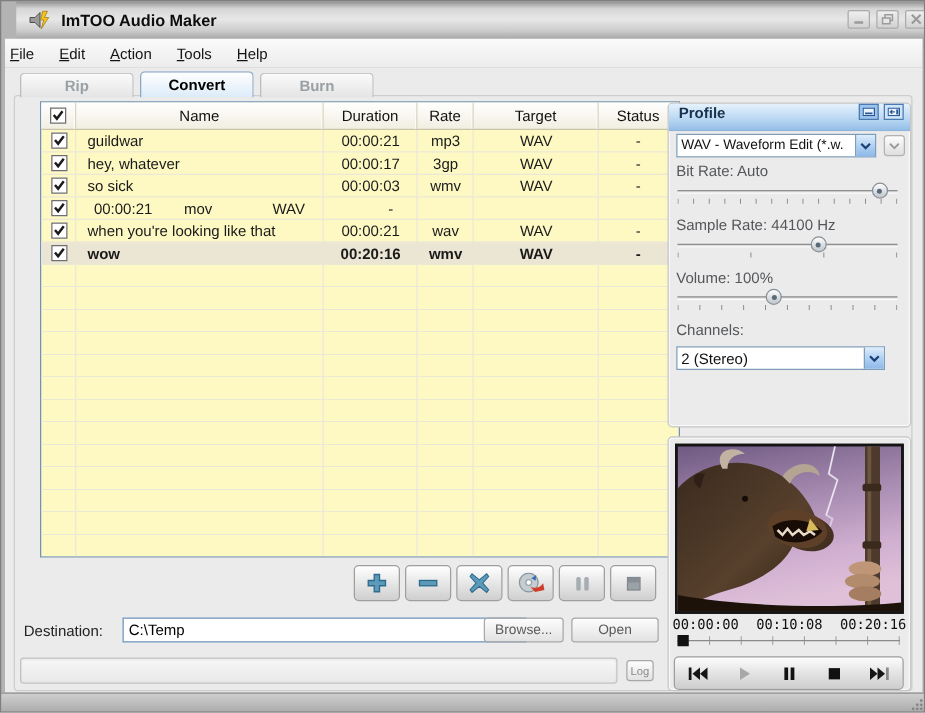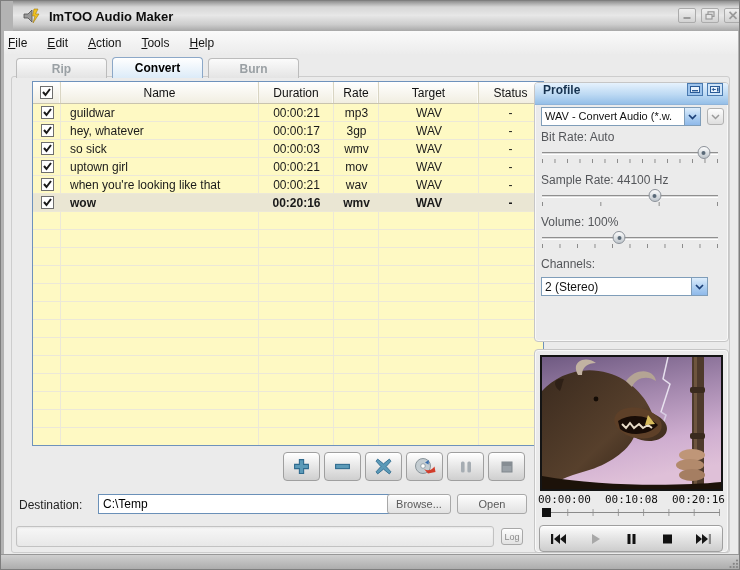--- a/index.html
+++ b/index.html
@@ -255,21 +255,20 @@
         <div class="c-status">-</div>
       </div>
       <div class="row">
         <div class="c-check">
             <span class="cb">
               <svg width="9" height="9" viewBox="0 0 9 9">
                 <path d="M1 4 L3.5 7 L8 1" stroke="#1a1a1a" stroke-width="2" fill="none"></path>
               </svg>
             </span>
           </div>
-        <div class="c-name">uptown girl</div>
         <div class="c-dur">00:00:21</div>
         <div class="c-type">mov</div>
         <div class="c-target">WAV</div>
         <div class="c-status">-</div>
       </div>
       <div class="row">
         <div class="c-check">
             <span class="cb">
               <svg width="9" height="9" viewBox="0 0 9 9">
                 <path d="M1 4 L3.5 7 L8 1" stroke="#1a1a1a" stroke-width="2" fill="none"></path>
@@ -359,21 +358,21 @@
         <svg width="10" height="7" viewBox="0 0 10 7">
             <rect x="0.5" y="0.5" width="9" height="6" fill="#eaf3fc" stroke="#2a5a96"></rect>
             <rect x="7" y="1.5" width="1.6" height="4" fill="#2a5a96"></rect>
             <path d="M5.8 3.5 L2.5 3.5 M3.8 2 L2.3 3.5 L3.8 5" stroke="#2a5a96" stroke-width="1" fill="none"></path>
           </svg>
       </span>
     </div>
   </div>
 
   <div class="dd fmt-dd">
-    <span class="dd-text">WAV - Convert Audio  (*.w.</span>
+    <span class="dd-text">WAV - Waveform Edit  (*.w.</span>
     <span class="dd-arrow">
       <svg width="9" height="6" viewBox="0 0 9 6">
           <path d="M1 1 L4.5 4.5 L8 1" stroke="#1b3f77" stroke-width="1.7" fill="none"></path>
         </svg>
     </span>
   </div>
   <div class="sidebtn">
     <svg width="9" height="6" viewBox="0 0 9 6">
         <path d="M1 1 L4.5 4.5 L8 1" stroke="#9a9a9a" stroke-width="1.5" fill="none"></path>
       </svg>

